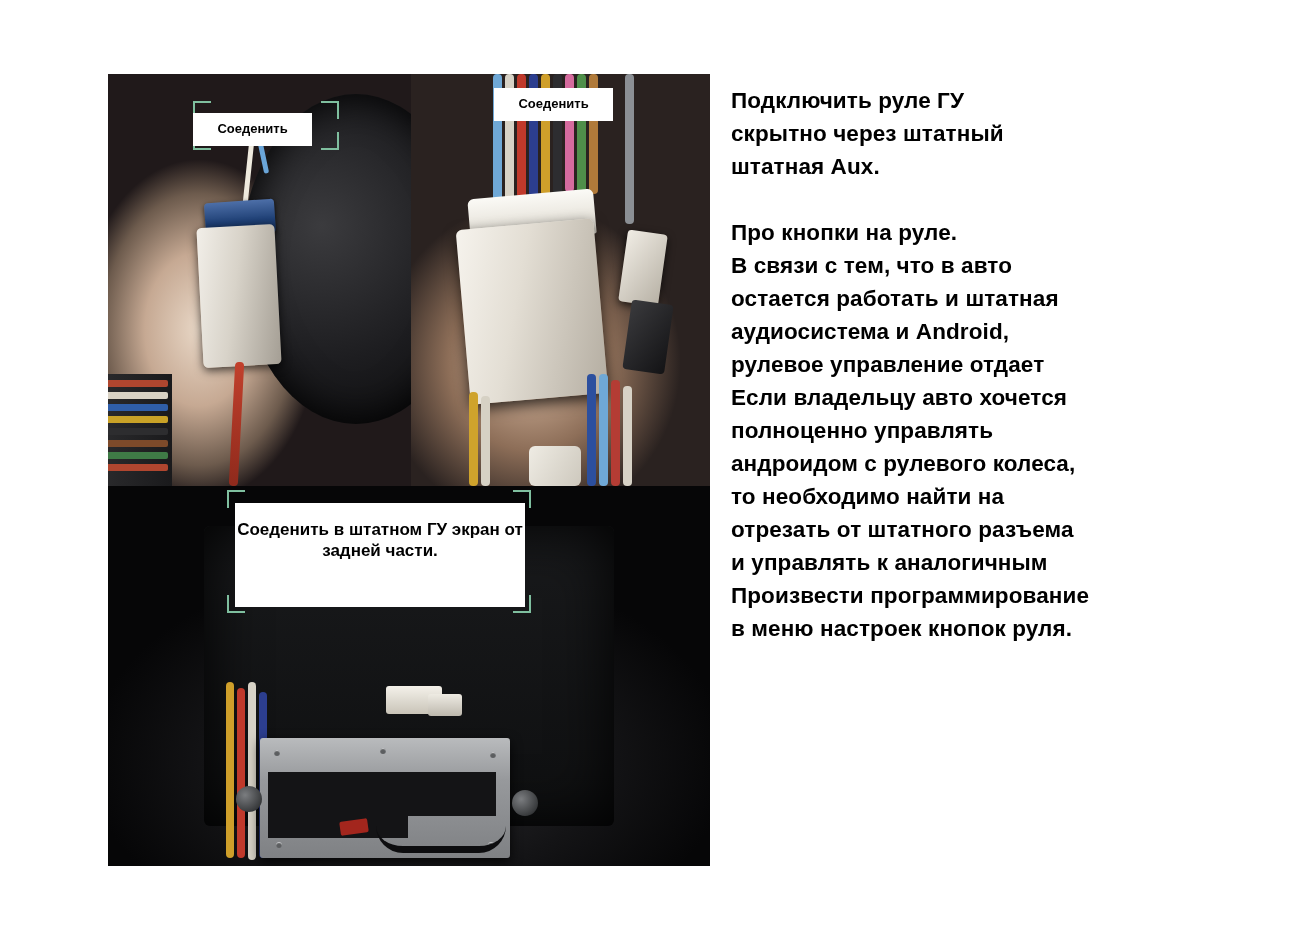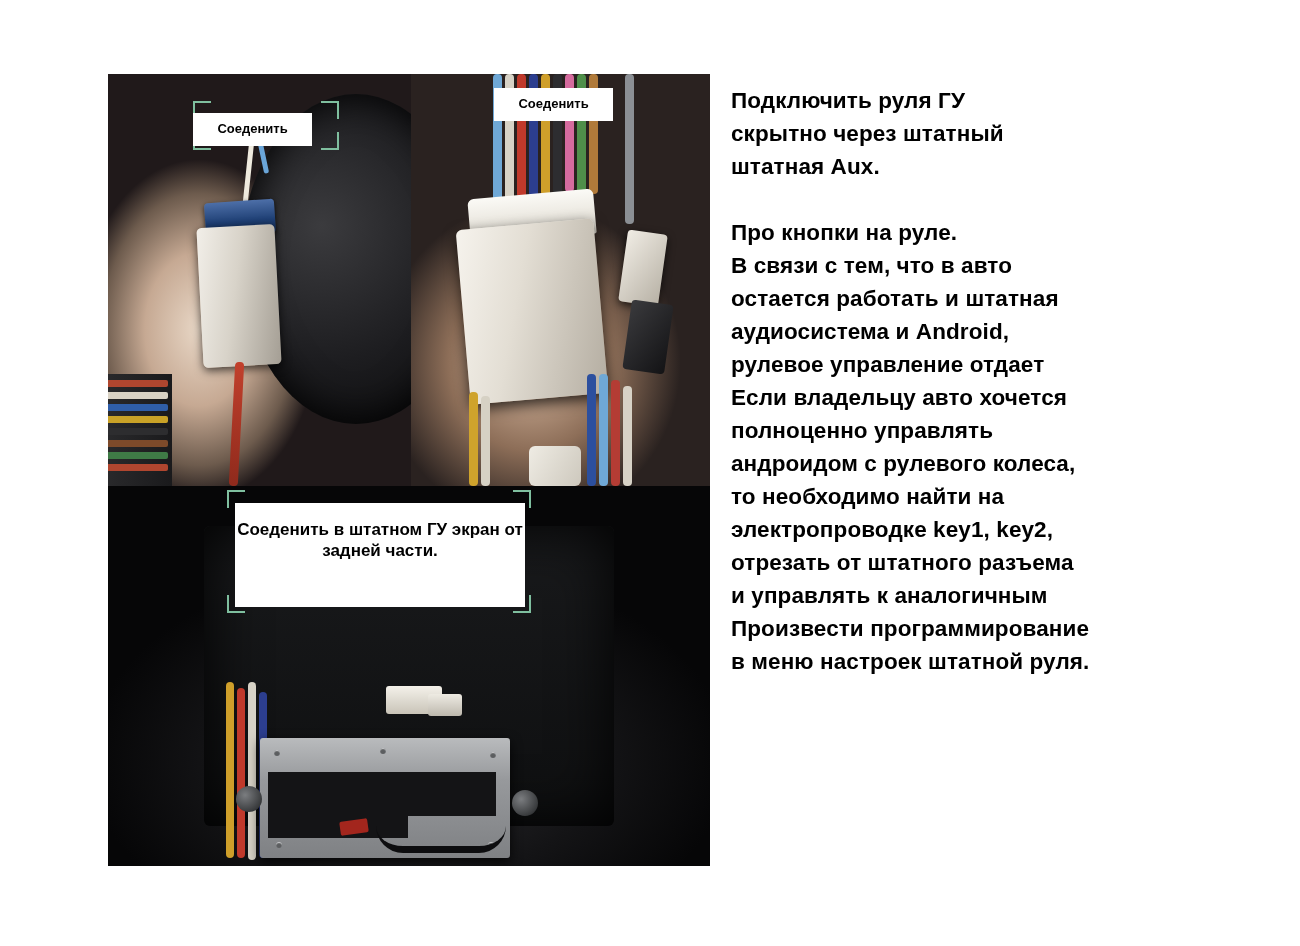--- a/index.html
+++ b/index.html
@@ -445,33 +445,32 @@
   <div class="crop tr" style="left:405px;top:416px;"></div>
   <div class="crop bl" style="left:119px;top:521px;"></div>
   <div class="crop br" style="left:405px;top:521px;"></div>
 </div>
 
 <div class="callout" id="callout-1">Соеденить</div>
 <div class="callout" id="callout-2">Соеденить</div>
 <div class="callout" id="callout-3">Соеденить в штатном ГУ экран от задней части.</div>
 
 <div id="text-col">
-  <p>Подключить руля ГУ</p>
+  <p>Подключить руле ГУ</p>
   <p>скрытно через штатный</p>
   <p>штатная Aux.</p>
 
   <div id="para-gap"></div>
 
   <p>Про кнопки на руле.</p>
   <p>В связи с тем, что в авто</p>
   <p>остается работать и штатная</p>
   <p>аудиосистема и Android,</p>
   <p>рулевое управление отдает</p>
   <p>Если владельцу авто хочется</p>
   <p>полноценно управлять</p>
   <p>андроидом с рулевого колеса,</p>
   <p>то необходимо найти на</p>
-  <p>электропроводке key1, key2,</p>
   <p>отрезать от штатного разъема</p>
   <p>и управлять к аналогичным</p>
   <p>Произвести программирование</p>
-  <p>в меню настроек штатной руля.</p>
+  <p>в меню настроек кнопок руля.</p>
 </div>
 
 </body></html>

